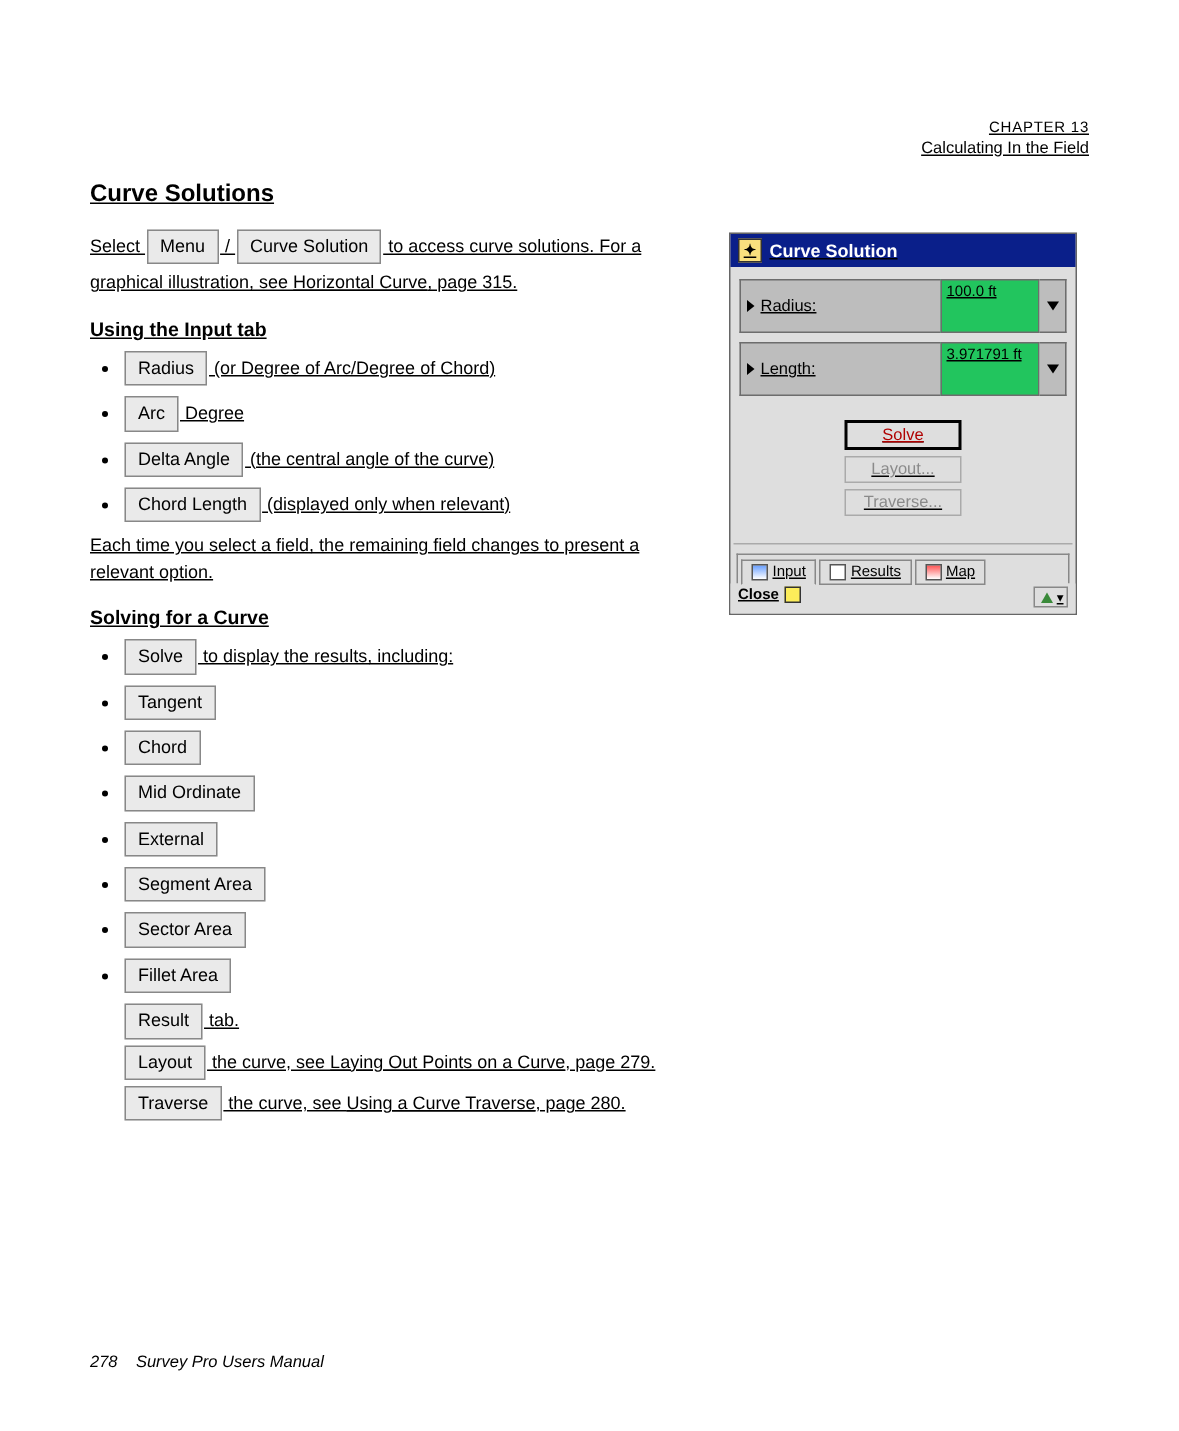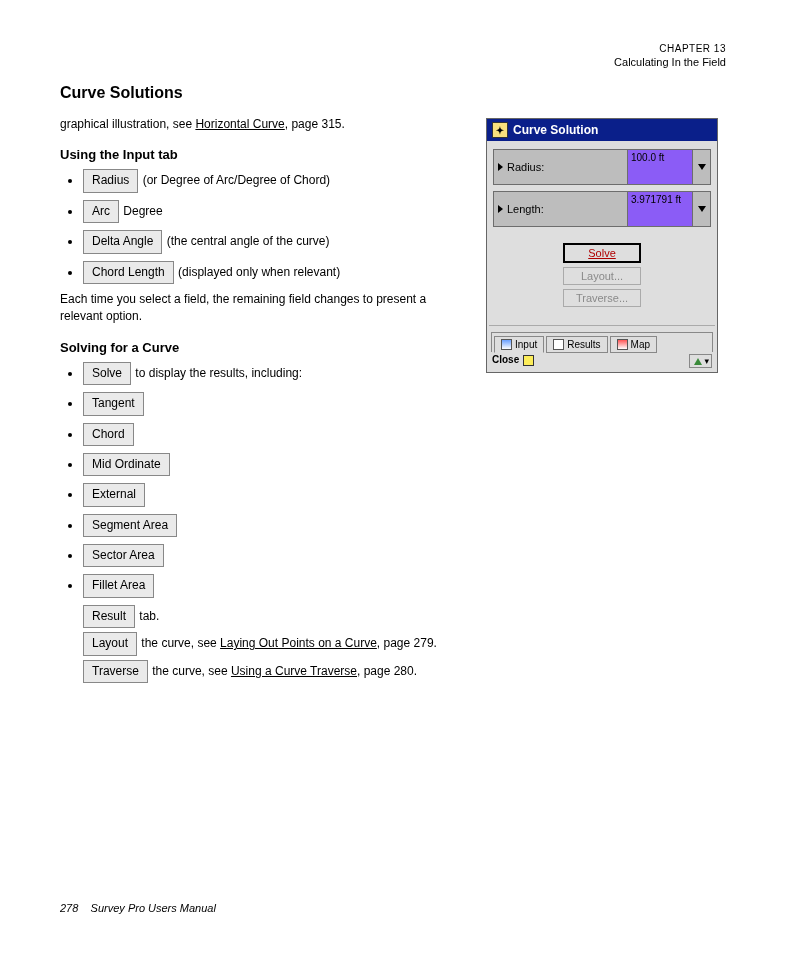--- a/index.html
+++ b/index.html
@@ -5,21 +5,21 @@
   * { box-sizing: border-box; margin: 0; padding: 0; }
   body {
     width: 786px;
     height: 954px;
     background: #fff;
     font-family: Arial, Helvetica, sans-serif;
     font-size: 12px;
     color: #000;
     position: relative;
   }
-  .page { padding: 43px 60px 40px 60px; }
+  .page { padding: 80px 60px 40px 60px; text-decoration: underline; }
   .page-header { text-align: right; font-size: 11px; color: #000; margin-bottom: 16px; }
   .chap-label { font-size: 10px; letter-spacing: 0.5px; }
   .chap-title { font-size: 11px; margin-top: 2px; }
 
   h1 { font-size: 16px; font-weight: bold; margin-top: 14px; margin-bottom: 10px; }
   p { line-height: 1.45; margin: 4px 0; }
 
   .btn {
     display: inline-block;
     background: #eaeaea;
@@ -81,21 +81,21 @@
   .chev {
     display: inline-block;
     width: 0; height: 0;
     border-top: 4px solid transparent;
     border-bottom: 4px solid transparent;
     border-left: 5px solid #000;
     margin-right: 4px;
   }
   .row-val {
     width: 66px;
-    background: #8b5cf6;
+    background: #22c55e;
     border: 1px solid #6d6d6d;
     padding: 2px 3px;
     font-size: 10px;
   }
   .row-dd {
     width: 18px;
     background: #bdbdbd;
     border: 1px solid #6d6d6d;
     border-left: none;
     display: flex; align-items: center; justify-content: center;
@@ -164,20 +164,23 @@
 <div class="page">
   <div class="page-header">
     <div class="chap-label">CHAPTER 13</div>
     <div class="chap-title">Calculating In the Field</div>
   </div>
 
   <h1>Curve Solutions</h1>
 
   <div class="cols">
     <div class="left">
+      <p>
+        <span>Select </span><span class="btn">Menu</span><span> / </span><span class="btn">Curve Solution</span><span> to access curve solutions. For a</span>
+      </p>
       <p>
         <span>graphical illustration, see </span><span class="link">Horizontal Curve</span><span>, page 315.</span>
       </p>
 
       <div class="section-h">Using the Input tab</div>
       <ul class="b">
         <li><span class="btn">Radius</span><span> (or Degree of Arc/Degree of Chord)</span></li>
         <li><span class="btn">Arc</span><span> Degree</span></li>
         <li><span class="btn">Delta Angle</span><span> (the central angle of the curve)</span></li>
         <li><span class="btn">Chord Length</span><span> (displayed only when relevant)</span></li>

